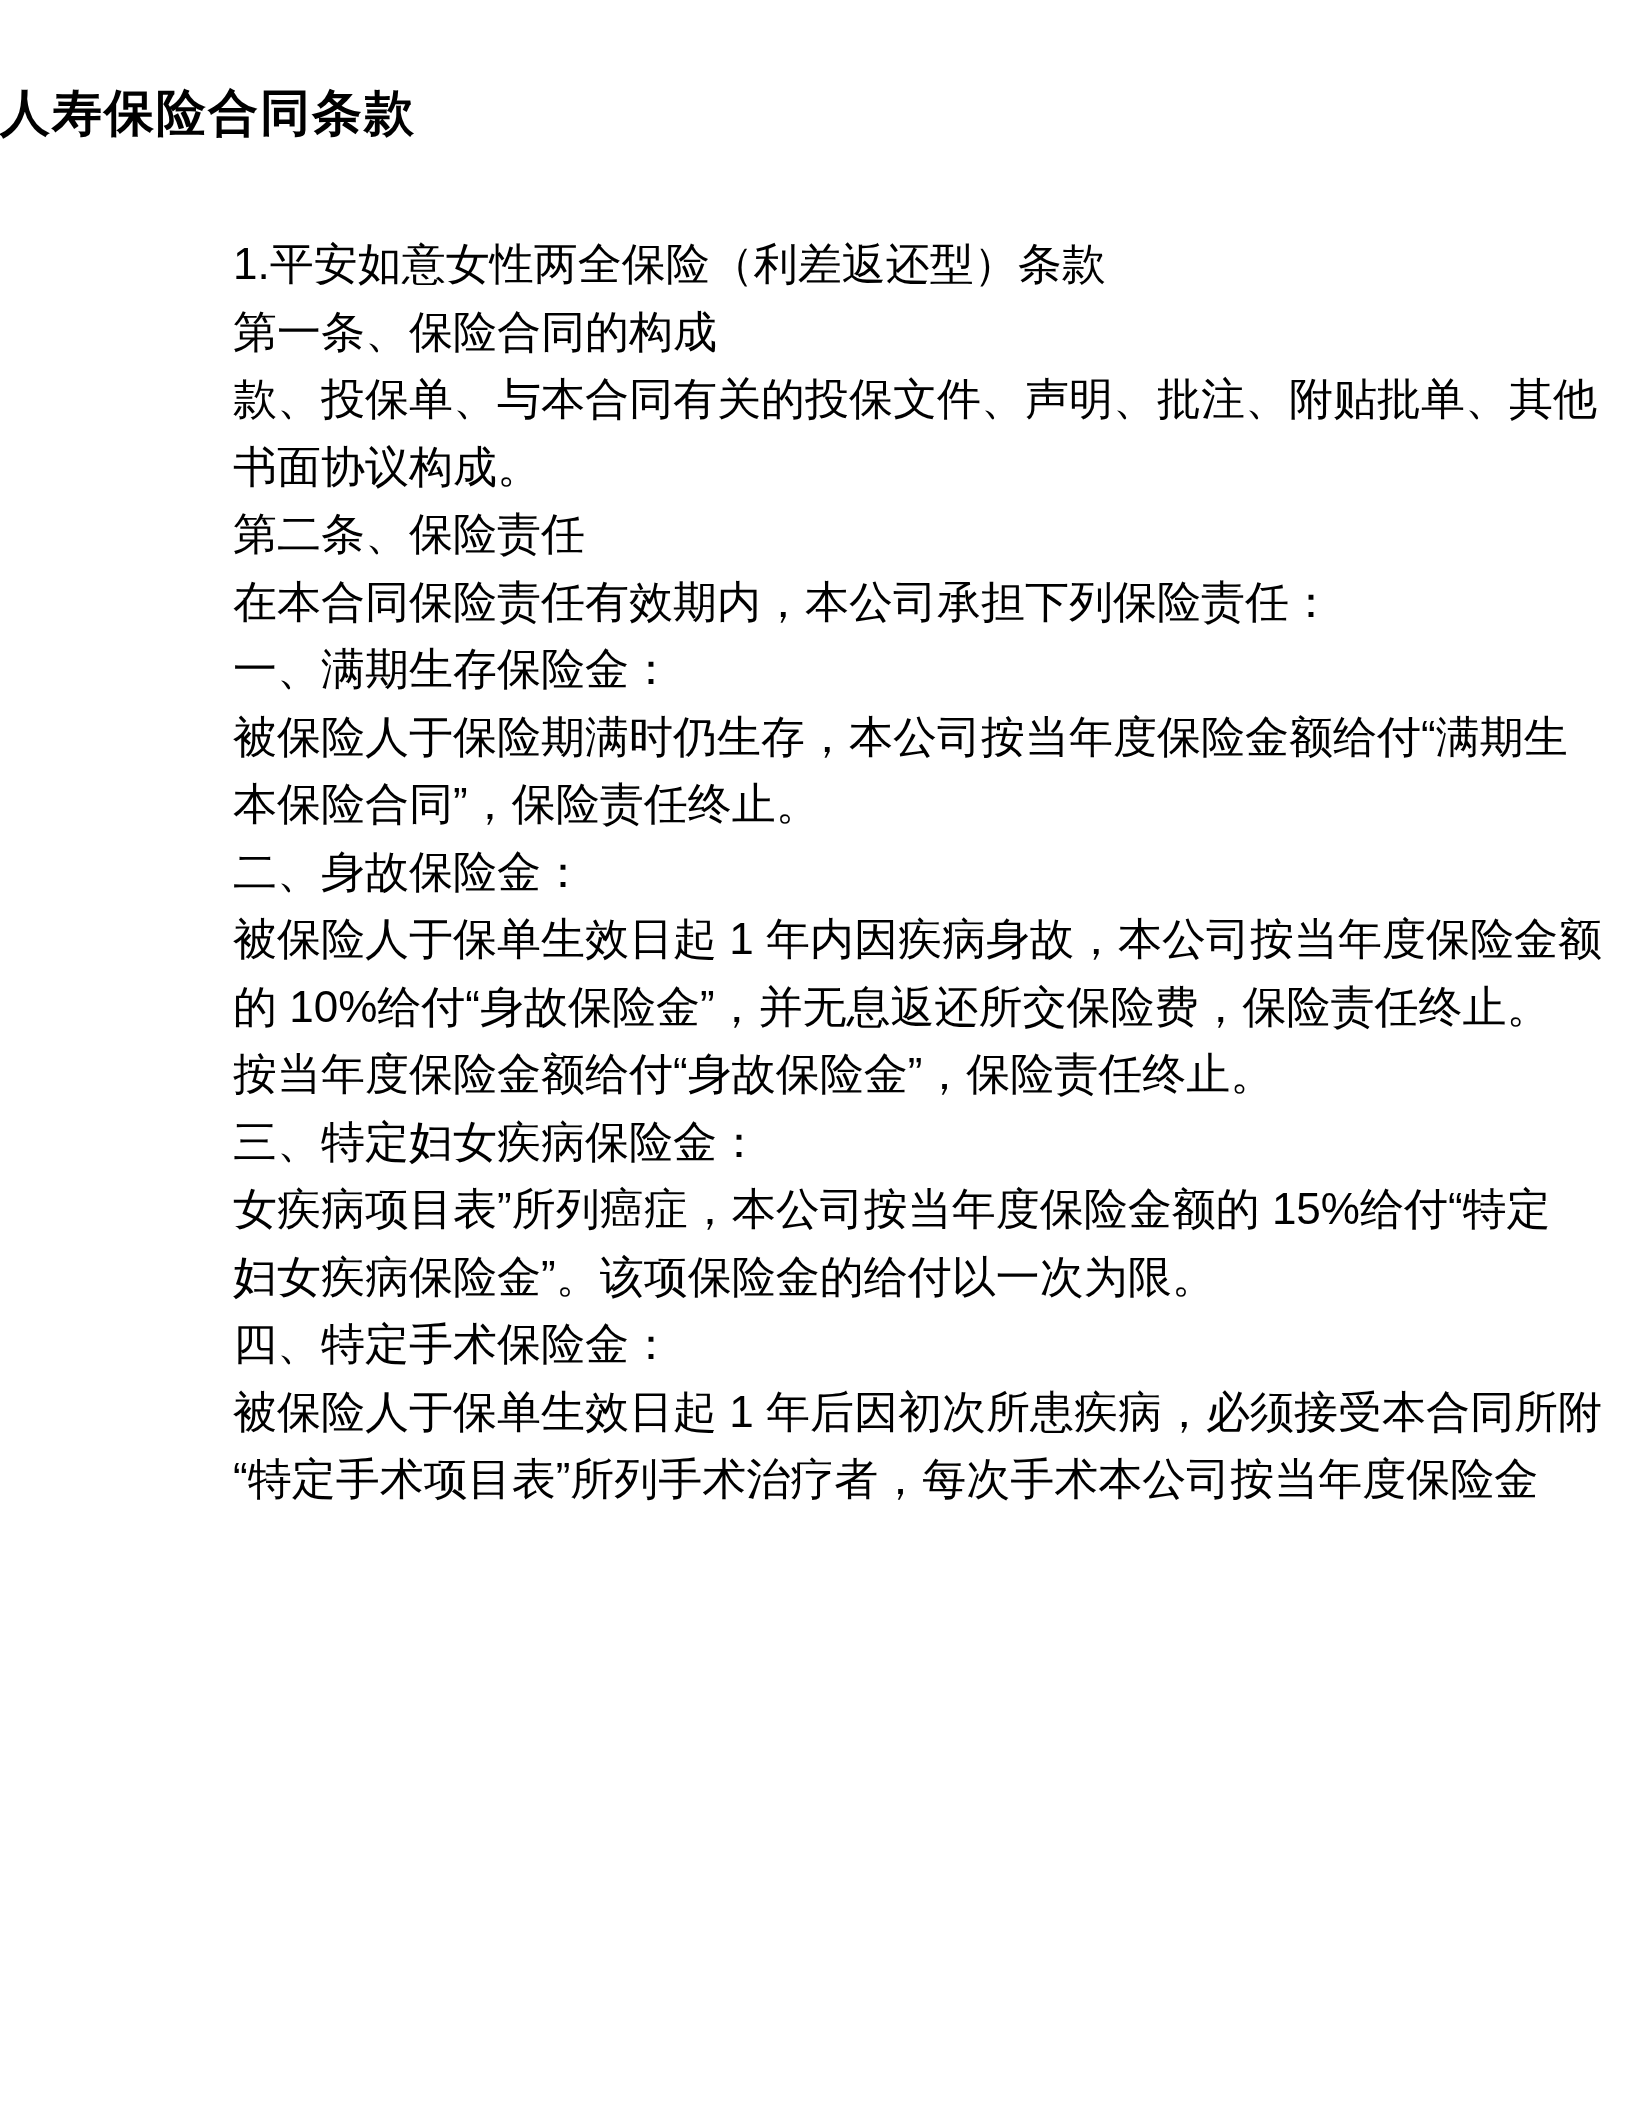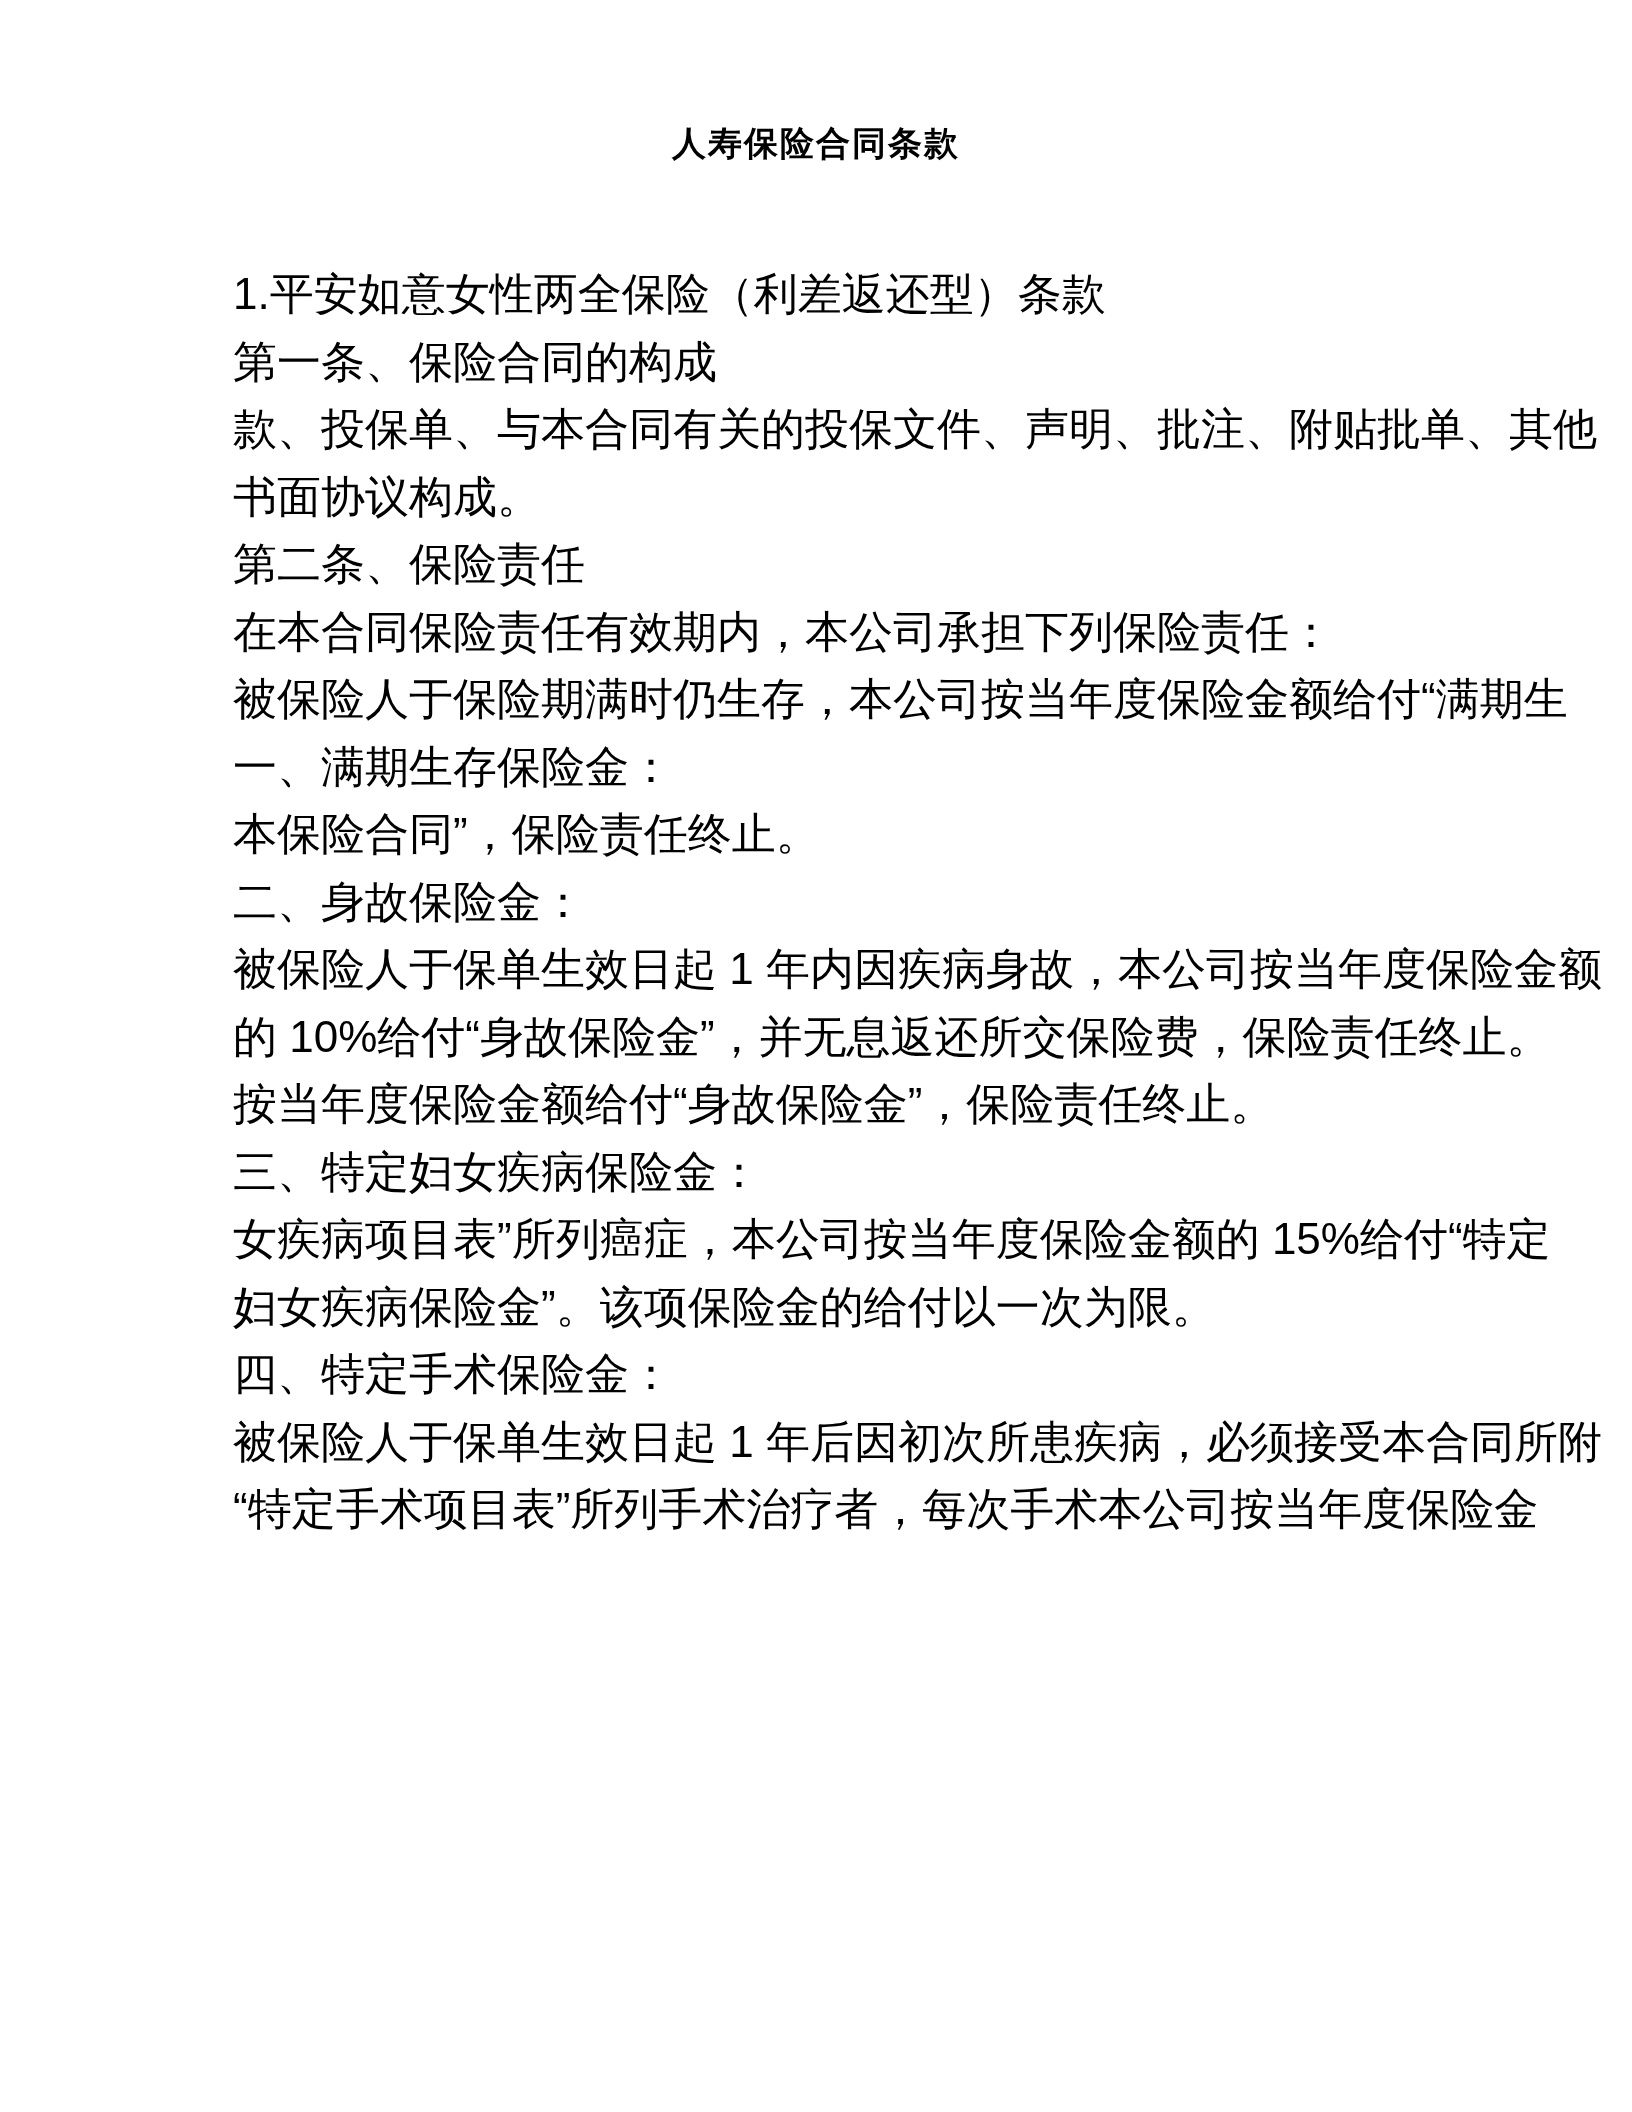--- a/index.html
+++ b/index.html
@@ -15,23 +15,23 @@
     font-family: "Liberation Sans", sans-serif;
     color: #000000;
   }
   .page {
     position: absolute;
     inset: 0;
     background: #ffffff;
   }
   .doc-title {
     margin: 0;
-    padding-top: 114px;
-    text-align: center;
-    font-size: 34px;
+    padding-top: 84px;
+    text-align: left;
+    font-size: 50px;
     line-height: 58px;
     font-weight: 700;
     letter-spacing: 2px;
     color: #000000;
   }
   .doc-body {
     margin-top: 88px;
     margin-left: 233px;
     margin-right: 175px;
   }
@@ -52,22 +52,22 @@
 
 <div class="page">
   <h1 class="doc-title">人寿保险合同条款</h1>
   <div class="doc-body" id="doc-body">
       <p class="text-line">1.平安如意女性两全保险（利差返还型）条款</p>
       <p class="text-line">第一条、保险合同的构成</p>
       <p class="text-line">款、投保单、与本合同有关的投保文件、声明、批注、附贴批单、其他</p>
       <p class="text-line">书面协议构成。</p>
       <p class="text-line">第二条、保险责任</p>
       <p class="text-line">在本合同保险责任有效期内，本公司承担下列保险责任：</p>
+      <p class="text-line">一、满期生存保险金：</p>
       <p class="text-line">被保险人于保险期满时仍生存，本公司按当年度保险金额给付“满期生</p>
-      <p class="text-line">一、满期生存保险金：</p>
       <p class="text-line">本保险合同”，保险责任终止。</p>
       <p class="text-line">二、身故保险金：</p>
       <p class="text-line">被保险人于保单生效日起 1 年内因疾病身故，本公司按当年度保险金额</p>
       <p class="text-line">的 10%给付“身故保险金”，并无息返还所交保险费，保险责任终止。</p>
       <p class="text-line">按当年度保险金额给付“身故保险金”，保险责任终止。</p>
       <p class="text-line">三、特定妇女疾病保险金：</p>
       <p class="text-line">女疾病项目表”所列癌症，本公司按当年度保险金额的 15%给付“特定</p>
       <p class="text-line">妇女疾病保险金”。该项保险金的给付以一次为限。</p>
       <p class="text-line">四、特定手术保险金：</p>
       <p class="text-line">被保险人于保单生效日起 1 年后因初次所患疾病，必须接受本合同所附</p>

